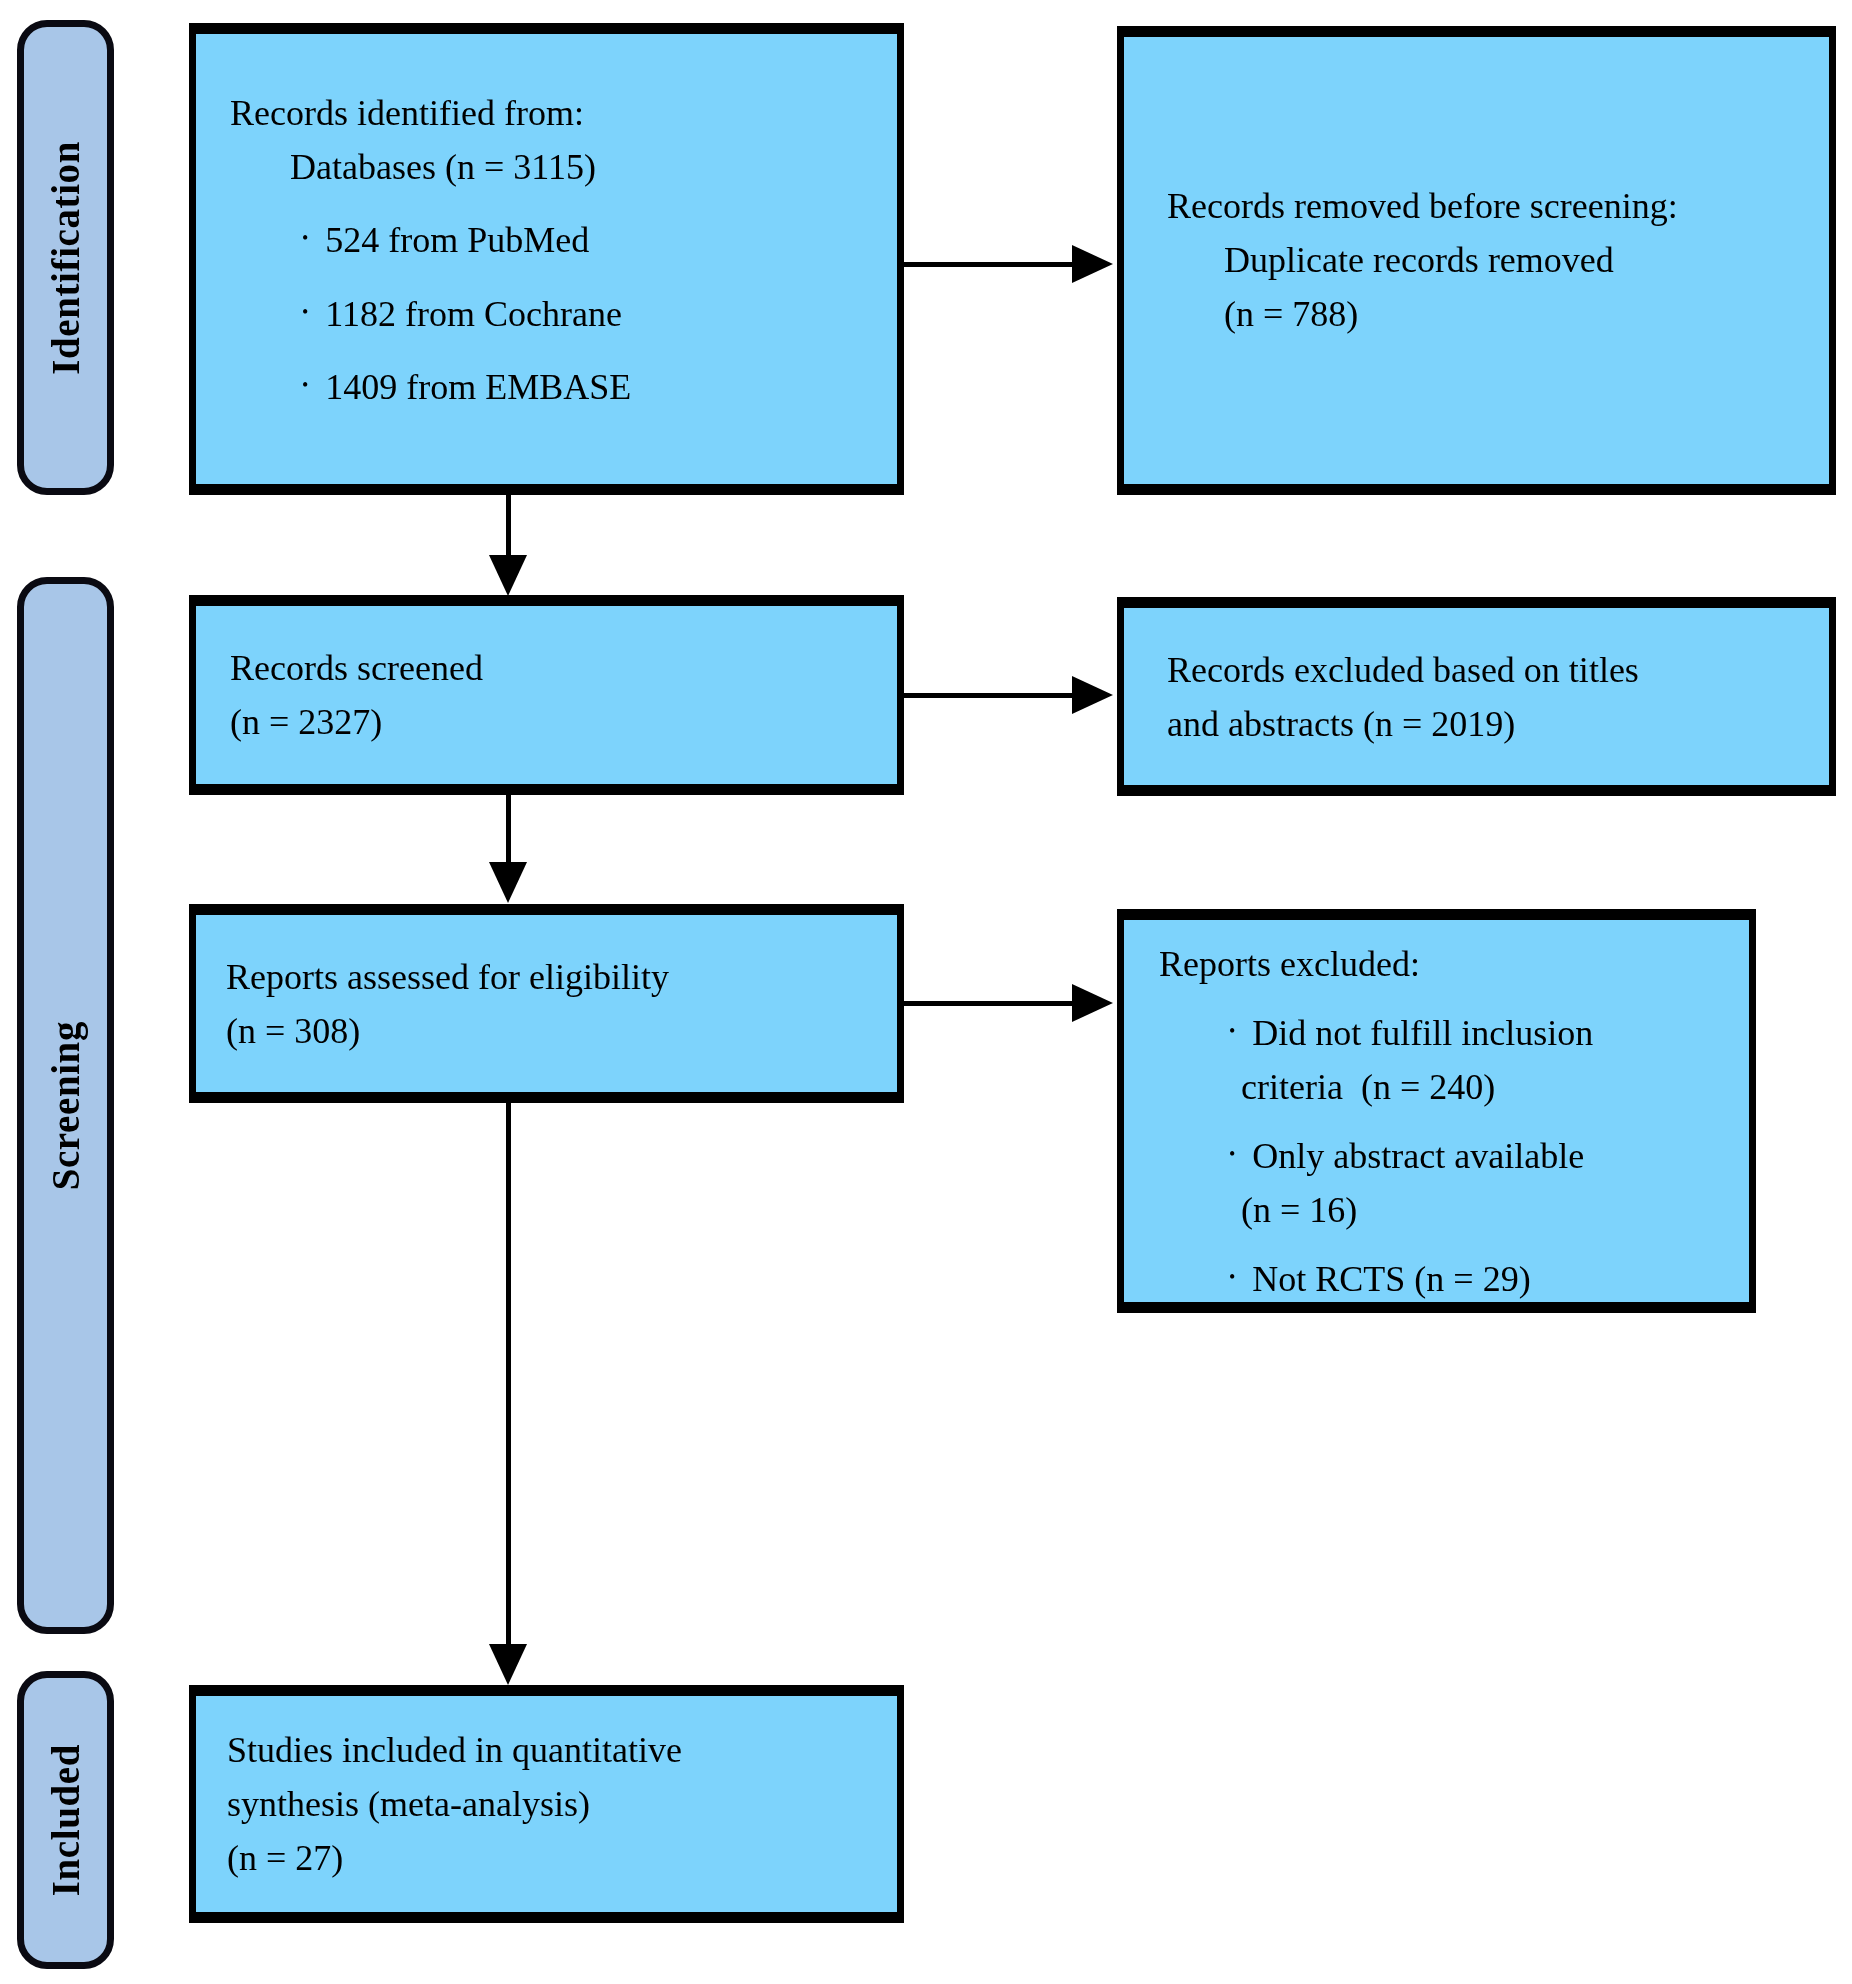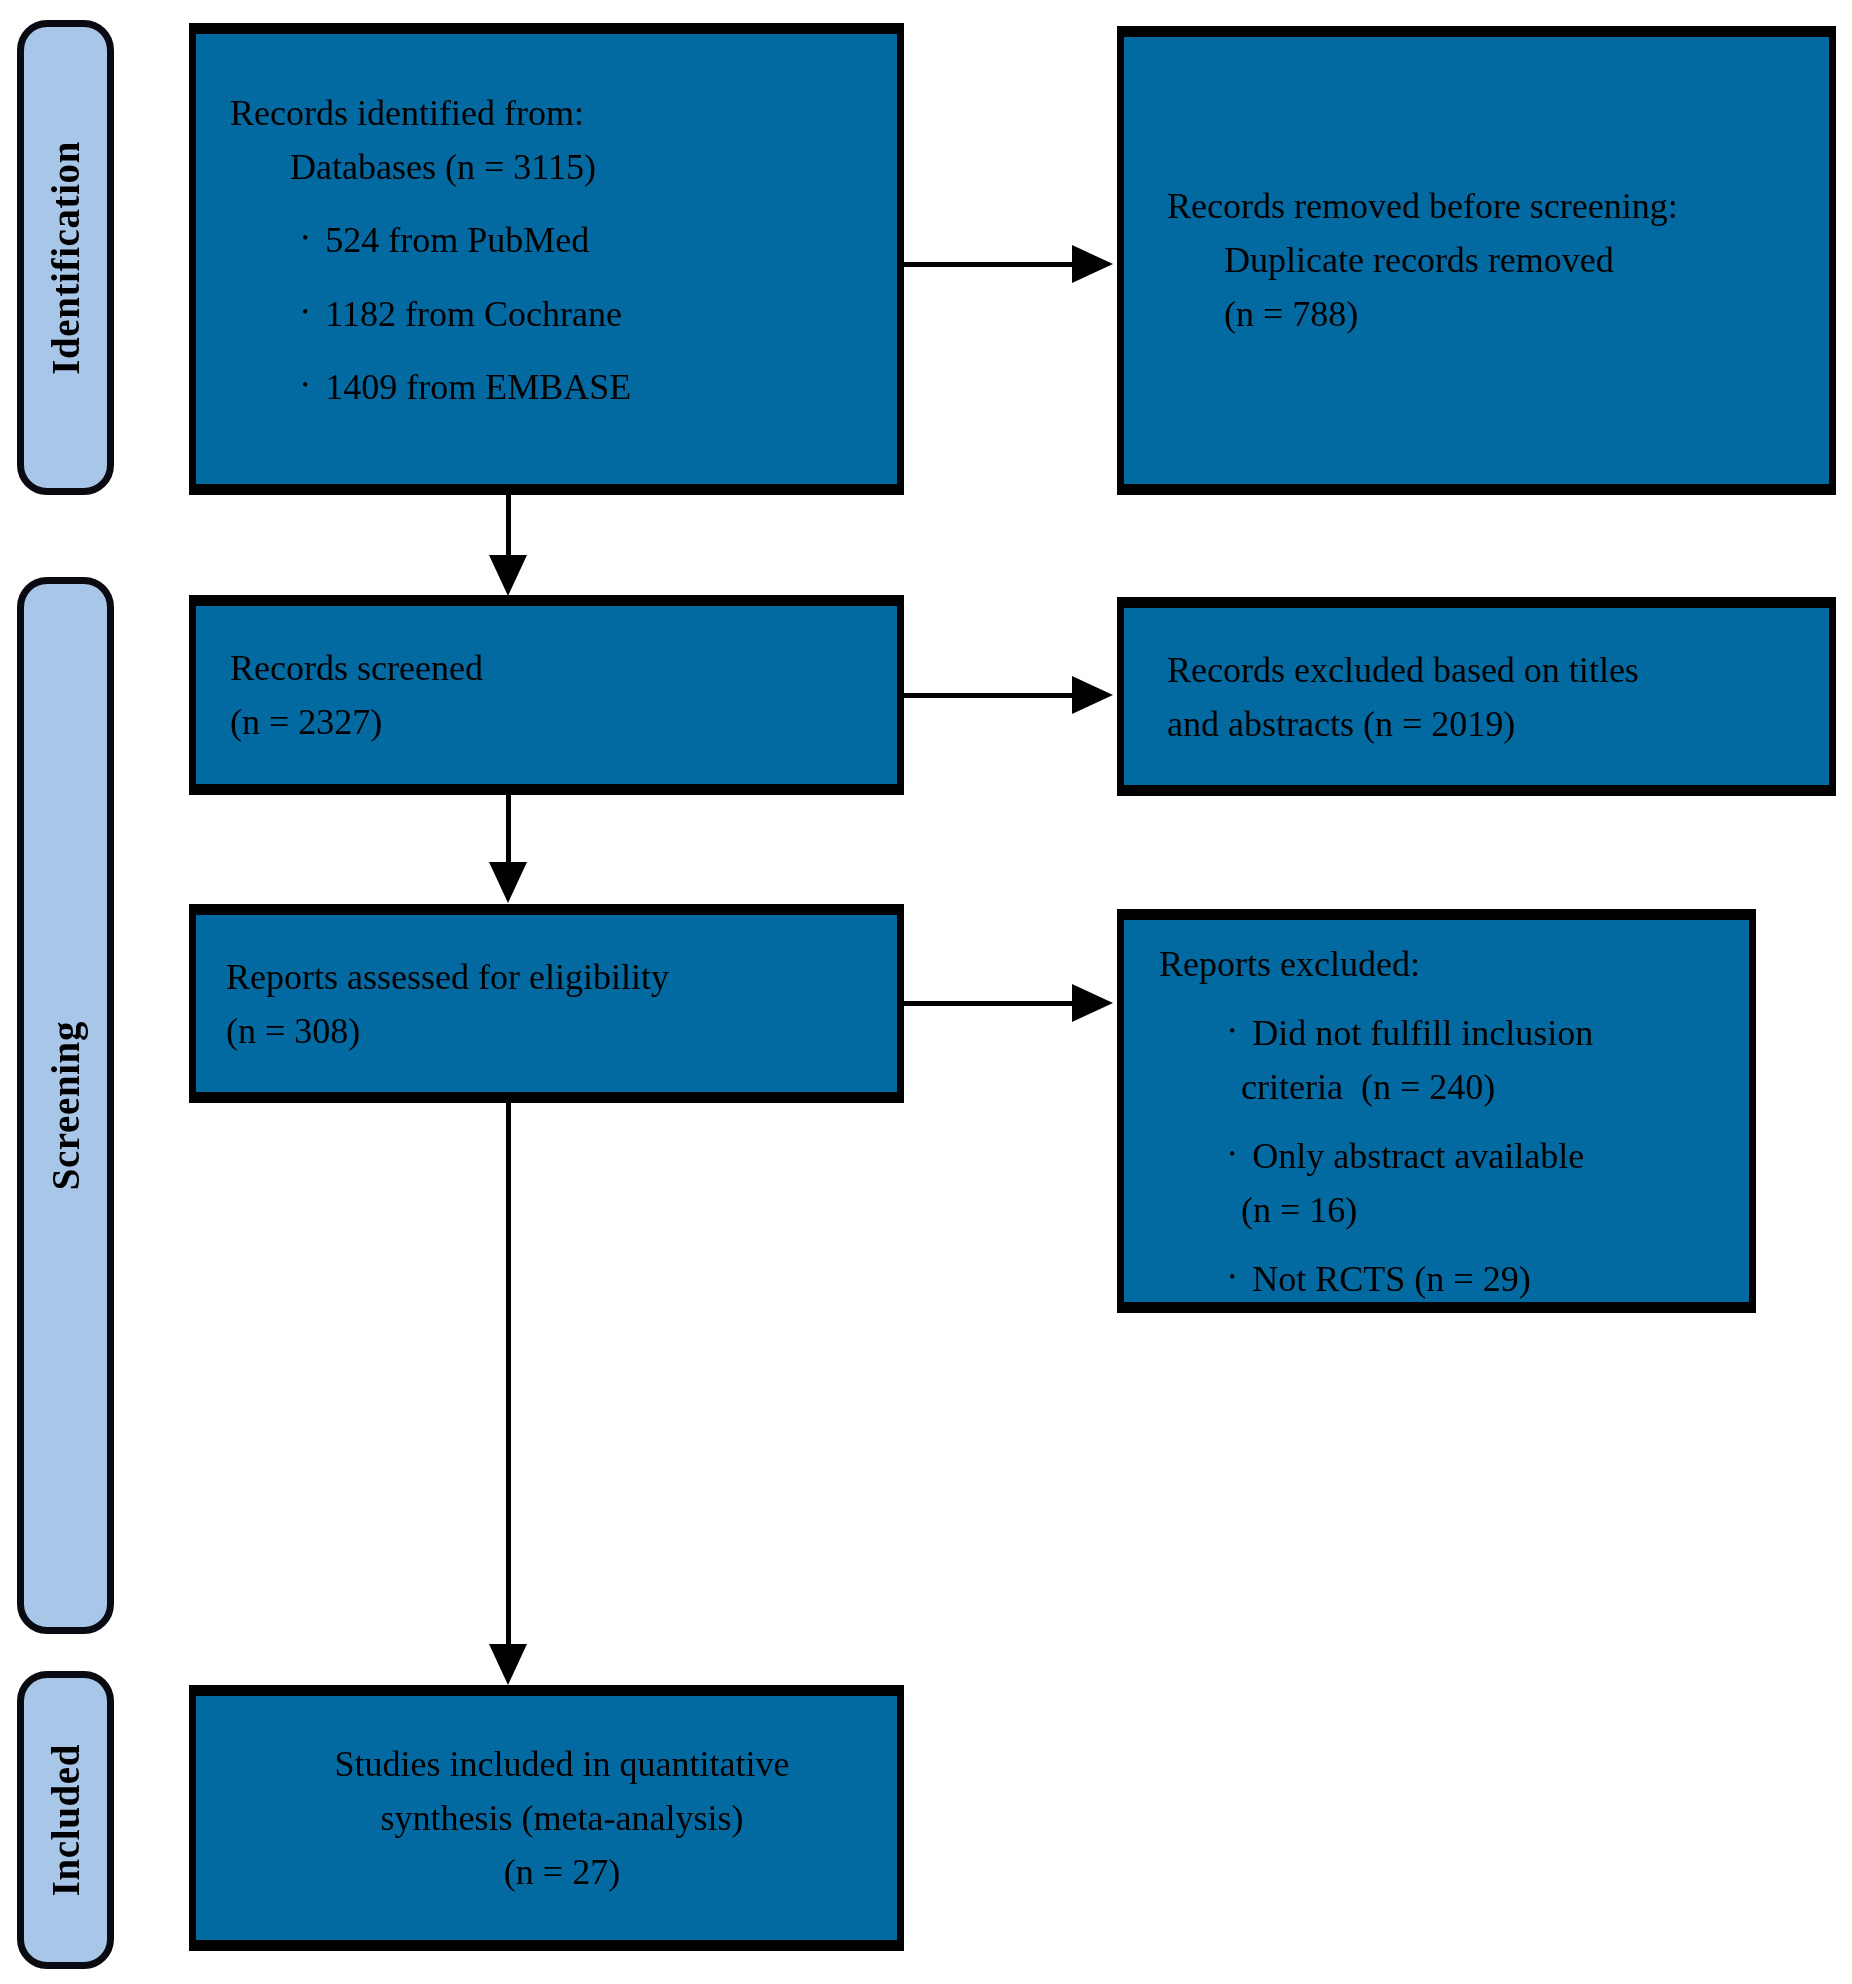--- a/index.html
+++ b/index.html
@@ -37,21 +37,21 @@
     white-space: nowrap;
   }
   #st-ident  { left: 17px;  top: 20px;   width: 97px; height: 475px;  }
   #st-screen { left: 17px;  top: 577px; width: 97px; height: 1057px; }
   #st-incl   { left: 17px;  top: 1671px; width: 97px; height: 298px;  }
 
   
   .fbox {
     position: absolute;
     box-sizing: border-box;
-    background: #0369a1;
+    background: #7dd3fc;
     border-style: solid;
     border-color: var(--box-border, #000000);
     border-width: 11.4px 7.4px;
     font-size: 36px;
     line-height: 1.5;
   }
   .line { white-space: pre-wrap; }
   .vcenter {
     display: flex;
     flex-direction: column;
@@ -67,21 +67,21 @@
 
   #box-screened   { left: 189px;  top: 595px; width: 715px; height: 200px; padding-left: 34px; }
   #box-excl-title { left: 1117px; top: 597px; width: 719px; height: 199px; padding-left: 43px; padding-right: 25.6px; }
   #box-assessed   { left: 189px;  top: 904px; width: 715px; height: 199px; padding-left: 30px; }
 
   #box-rep-excl   { left: 1117px; top: 909px; width: 639px; height: 404px; padding: 17px 20px 0 35px; }
   #box-rep-excl .gbullet  { margin-top: 15px; }
   #box-rep-excl .gb-first { padding-left: 70px; display: flex; align-items: baseline; }
   #box-rep-excl .gb-cont  { padding-left: 82px; }
 
-  #box-included   { left: 189px; top: 1685px; width: 715px; height: 266px; padding-left: 31px; text-align: center; }
+  #box-included   { left: 189px; top: 1685px; width: 715px; height: 238px; padding-left: 31px; }
 
   .dot {
     font-size: 18px;
     margin-right: 17px;
     position: relative;
     top: -8px;
     flex: 0 0 auto;
   }
 
   

